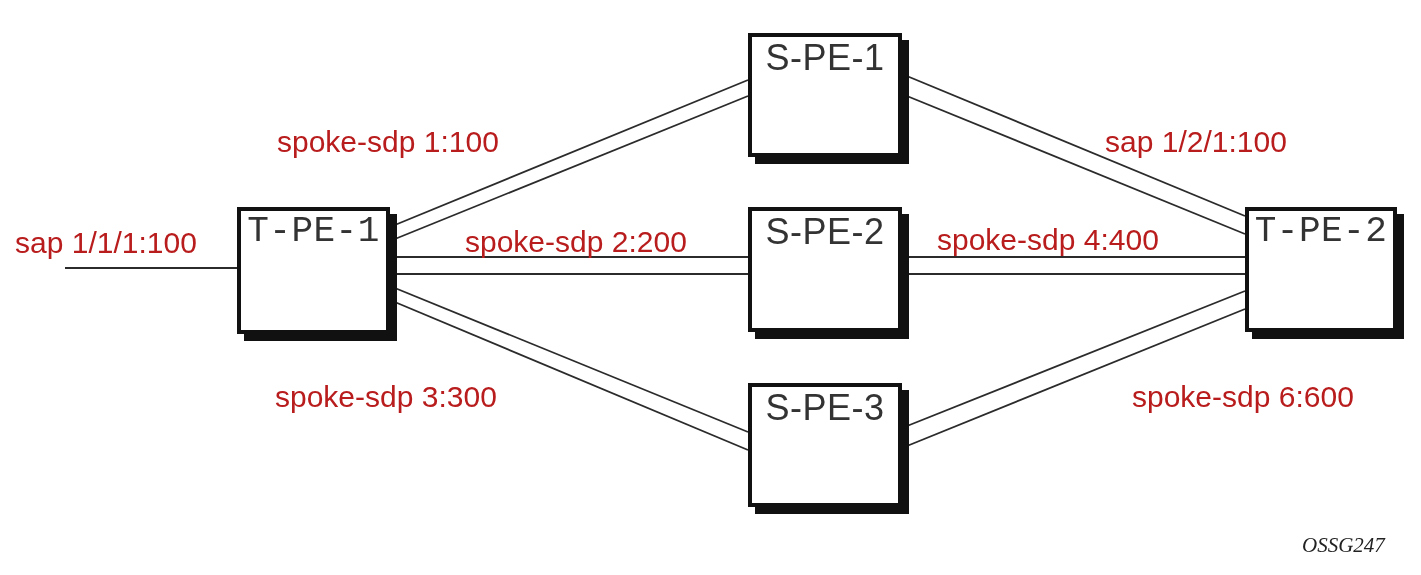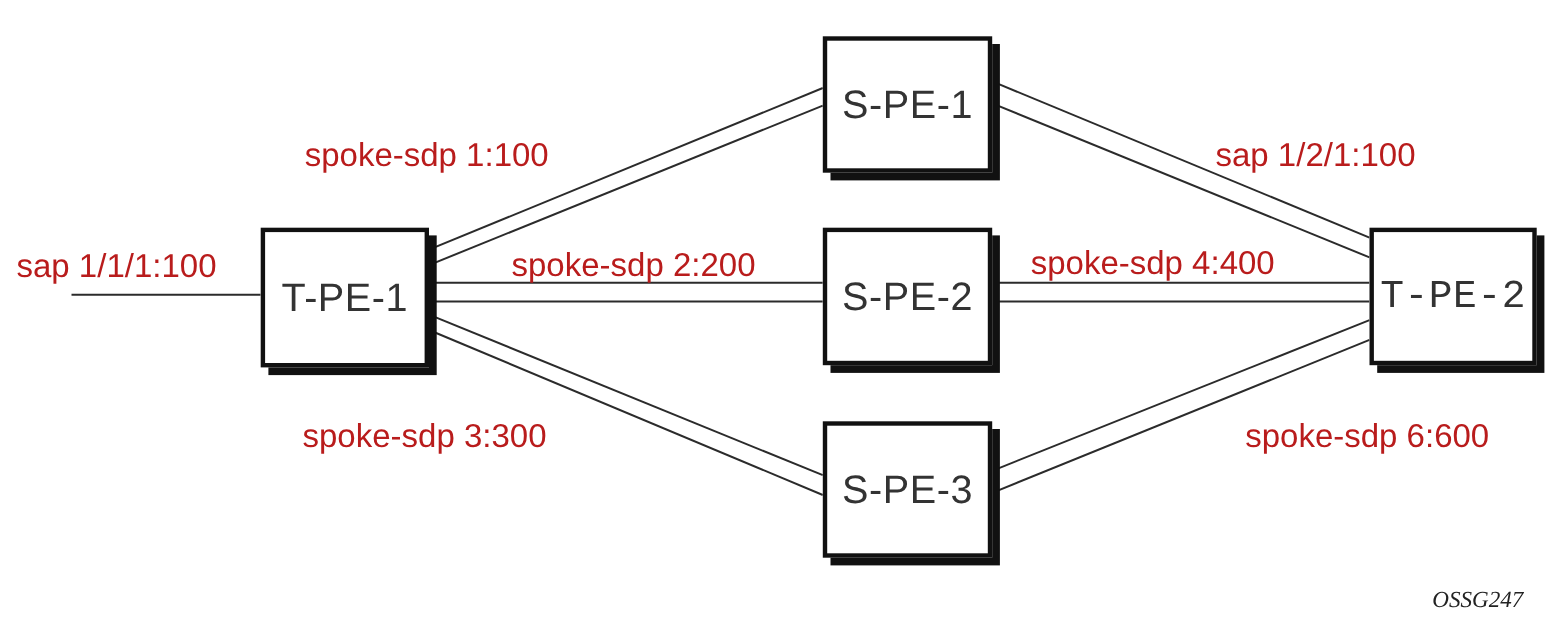--- a/index.html
+++ b/index.html
@@ -14,27 +14,27 @@
   .wires {
     position: absolute;
     left: 0; top: 0;
   }
   .node {
     position: absolute;
     background: #ffffff;
     border: 4px solid #111111;
     box-shadow: 7px 7px 0 0 #111111;
     display: flex;
-    align-items: center;
+    align-items: flex-start;
     justify-content: center;
     font-size: 36px;
     color: #333333;
     letter-spacing: 0.5px;
   }
-  #node-tpe1 { left: 237px; top: 207px; width: 145px; height: 119px; }
+  #node-tpe1 { left: 237px; top: 207px; width: 145px; height: 119px; font-family: Liberation Mono, monospace; }
   #node-spe1 { left: 748px; top: 33px;  width: 146px; height: 116px; }
   #node-spe2 { left: 748px; top: 207px; width: 146px; height: 117px; }
   #node-spe3 { left: 748px; top: 383px; width: 146px; height: 116px; }
   #node-tpe2 { left: 1245px; top: 207px; width: 144px; height: 117px; font-family: Liberation Mono, monospace; }
 
   .edge-label {
     position: absolute;
     font-size: 30px;
     color: #b91c1c;
     white-space: nowrap;

